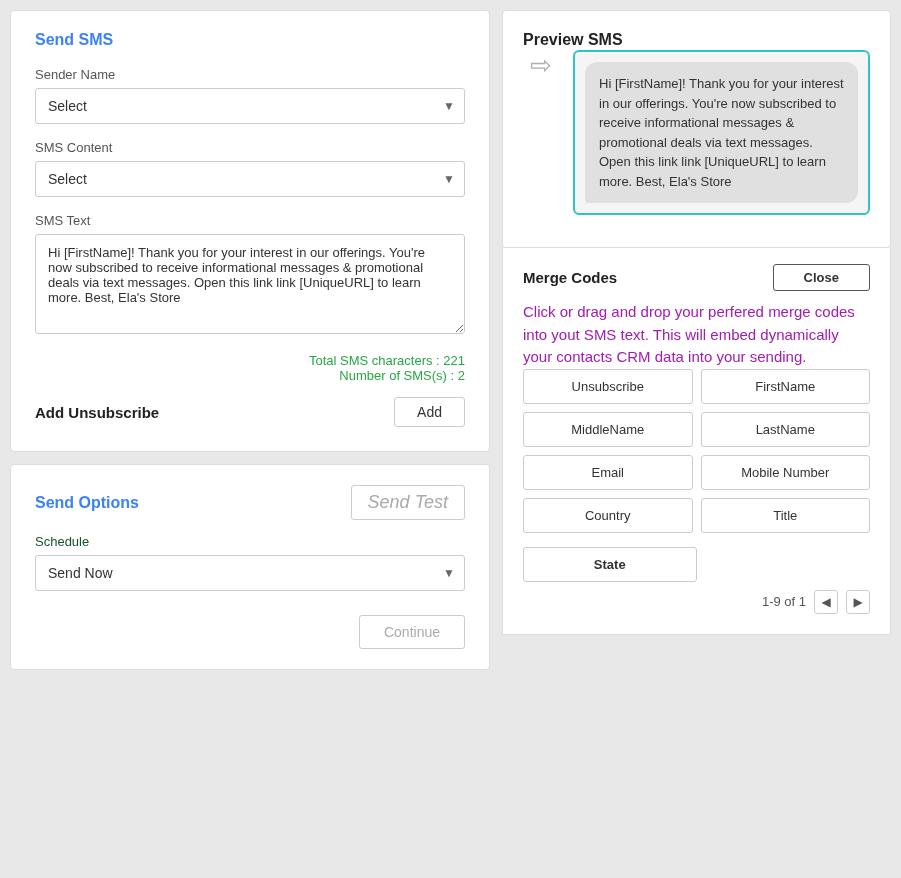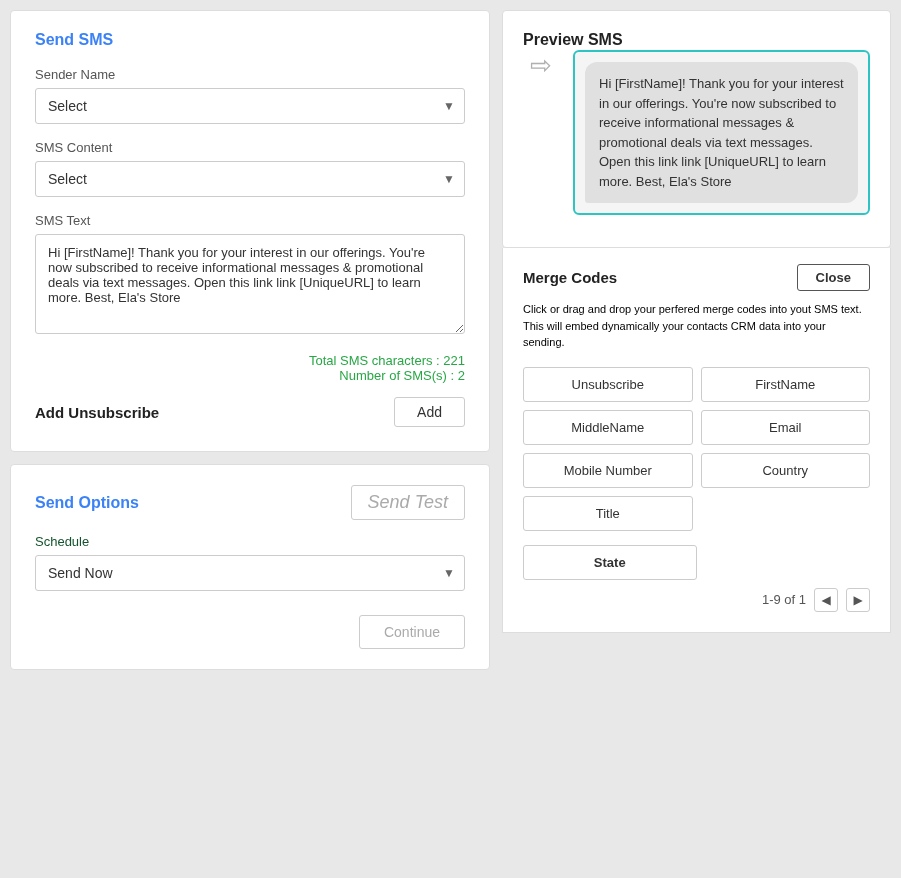--- a/index.html
+++ b/index.html
@@ -216,34 +216,33 @@
       margin-bottom: 10px;
     }
 
     .merge-title {
       font-size: 15px;
       font-weight: bold;
       color: #222;
     }
 
     .btn-close {
-      padding: 5px 18px;
+      padding: 5px 30px;
       border: 1px solid #555;
       border-radius: 3px;
       background: #fff;
       font-size: 13px;
       color: #333;
       cursor: pointer;
       font-weight: bold;
     }
 
     .merge-desc {
-      font-size: 11px;
-      color: #000000;
-      margin-bottom: 16px;
+      font-size: 15px;
+      color: #a21caf;
       line-height: 1.5;
     }
 
     .merge-grid {
       display: grid;
       grid-template-columns: 1fr 1fr;
       gap: 8px;
       margin-bottom: 14px;
     }
 
@@ -394,20 +393,21 @@
       <span class="merge-title">Merge Codes</span>
       <button class="btn-close">Close</button>
     </div>
 
     <p class="merge-desc">Click or drag and drop your perfered merge codes into yout SMS text. This will embed dynamically your contacts CRM data into your sending.</p>
 
     <div class="merge-grid">
       <div class="merge-chip">Unsubscribe</div>
       <div class="merge-chip">FirstName</div>
       <div class="merge-chip">MiddleName</div>
+      <div class="merge-chip">LastName</div>
       <div class="merge-chip">Email</div>
       <div class="merge-chip">Mobile Number</div>
       <div class="merge-chip">Country</div>
       <div class="merge-chip">Title</div>
     </div>
 
     <div style="display:flex;">
       <div class="merge-chip-single">State</div>
     </div>
 

